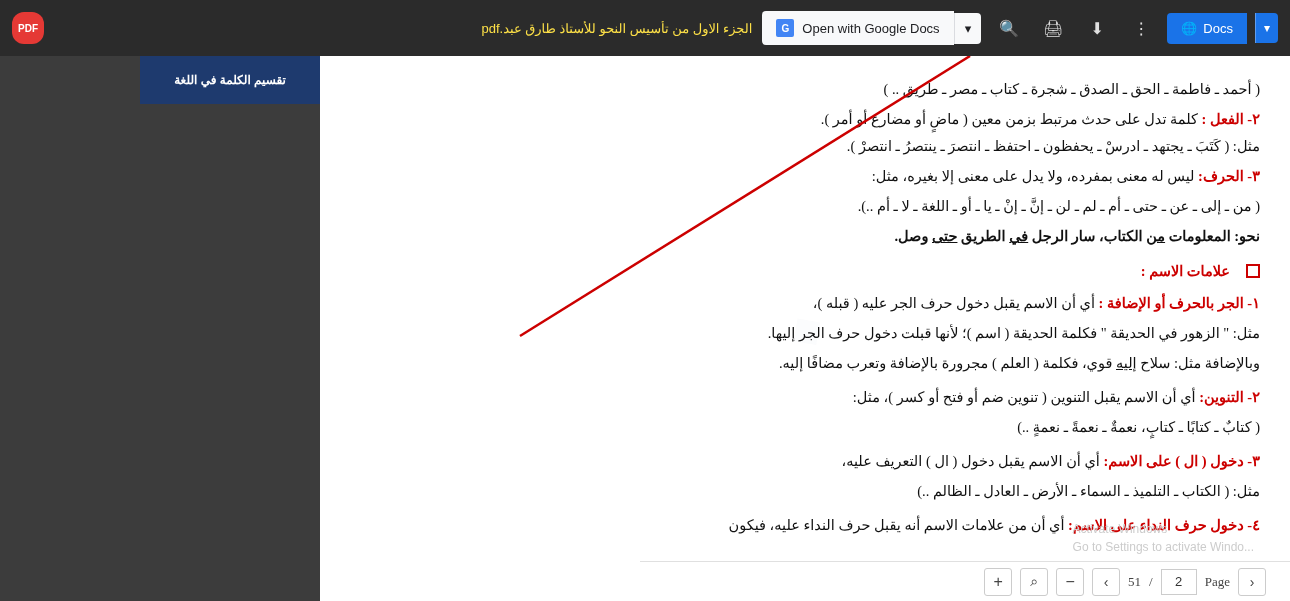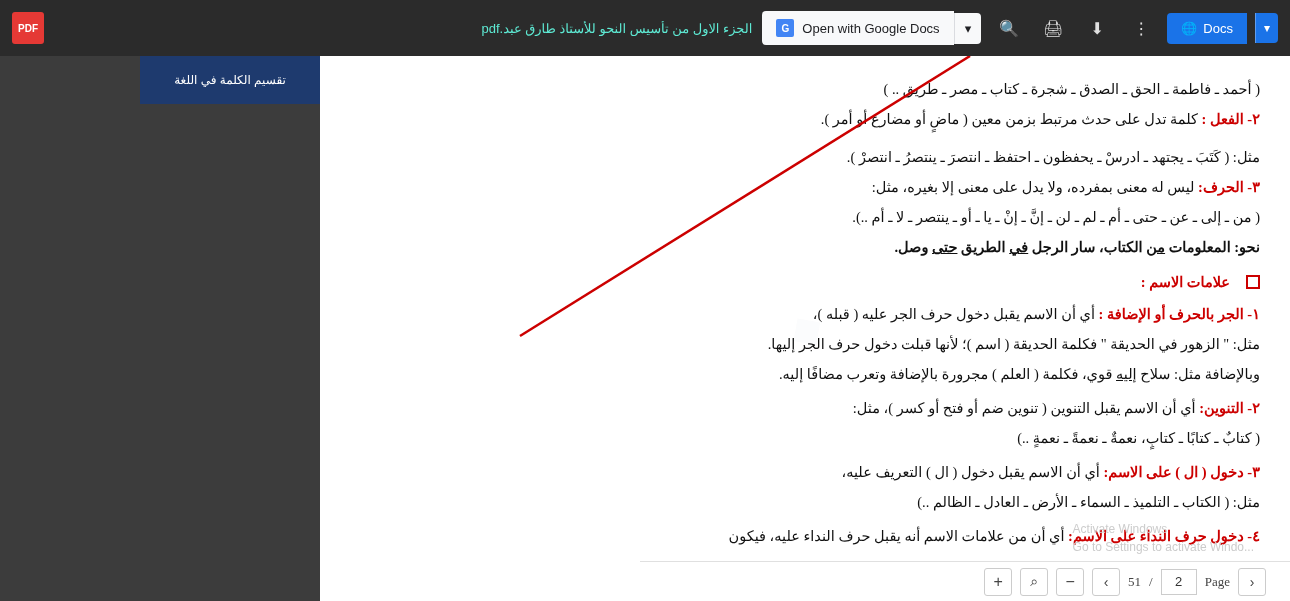--- a/index.html
+++ b/index.html
@@ -24,32 +24,32 @@
       align-items: center;
       padding: 0 12px;
       gap: 10px;
       z-index: 10;
     }
 
     .pdf-icon {
       width: 32px;
       height: 32px;
       background: #e53935;
-      border-radius: 3px;
+      border-radius: 12px;
       display: flex;
       align-items: center;
       justify-content: center;
       color: white;
       font-size: 10px;
       font-weight: bold;
       flex-shrink: 0;
     }
 
     .file-name {
-      color: #5eead4;
+      color: #fde047;
       font-size: 13px;
       flex: 1;
       white-space: nowrap;
       overflow: hidden;
       text-overflow: ellipsis;
       direction: rtl;
     }
 
     .open-with-btn {
       background: #f8f9fa;
@@ -148,20 +148,21 @@
       justify-content: center;
       overflow: hidden;
     }
 
     
     .left-strip {
       width: 320px;
       height: 545px;
       background: #3c3c3c;
       flex-shrink: 0;
+      font-weight: bold;
     }
 
     
     .pdf-page {
       flex: 1;
       height: 545px;
       background: white;
       position: relative;
       overflow: hidden;
       direction: rtl;
@@ -383,32 +384,32 @@
     <svg class="red-line-overlay" viewBox="0 0 970 545" preserveAspectRatio="none">
       <line x1="650" y1="0" x2="200" y2="280" stroke="#cc0000" stroke-width="2.5"></line>
     </svg>
 
     <div class="pdf-content">
 
       <p style="margin-bottom:4px;">
         ( أحمد ـ فاطمة ـ الحق ـ الصدق ـ شجرة ـ كتاب ـ مصر ـ طريق .. )
       </p>
 
-      <p style="margin-bottom:12px;">
+      <p style="margin-bottom:1px;">
         <span class="red-label">٢- الفعل :</span> كلمة تدل على حدث مرتبط بزمن معين ( ماضٍ أو مضارع  أو أمر ).
       </p>
       <p style="margin-bottom:4px;">
         مثل: ( كَتَبَ ـ يجتهد ـ ادرسْ ـ يحفظون ـ احتفظ ـ انتصرَ ـ ينتصرُ ـ انتصرْ ).
       </p>
 
       <p style="margin-bottom:4px;">
         <span class="red-label">٣- الحرف:</span> ليس له معنى بمفرده، ولا يدل على معنى إلا بغيره، مثل:
       </p>
       <p style="margin-bottom:4px;">
-        ( من ـ إلى ـ عن ـ حتى ـ أم ـ لم ـ لن ـ إنَّ ـ إنْ ـ يا ـ أو ـ ينتصر ـ لا ـ أم ..).
+        ( من ـ إلى ـ عن ـ حتى ـ أم ـ لم ـ لن ـ إنَّ ـ إنْ ـ يا ـ أو ـ اللغة ـ لا ـ أم ..).
       </p>
       <p style="margin-bottom:8px;font-weight:bold;">
         نحو: المعلومات <span class="underline">من</span> الكتاب، سار الرجل <span class="underline">في</span> الطريق <span class="underline">حتى</span> وصل.
       </p>
 
       <div class="checkbox-title" style="margin-bottom:6px;">
         <span class="checkbox-sq"></span>
         <span class="section-title"> علامات الاسم :</span>
       </div>
 

